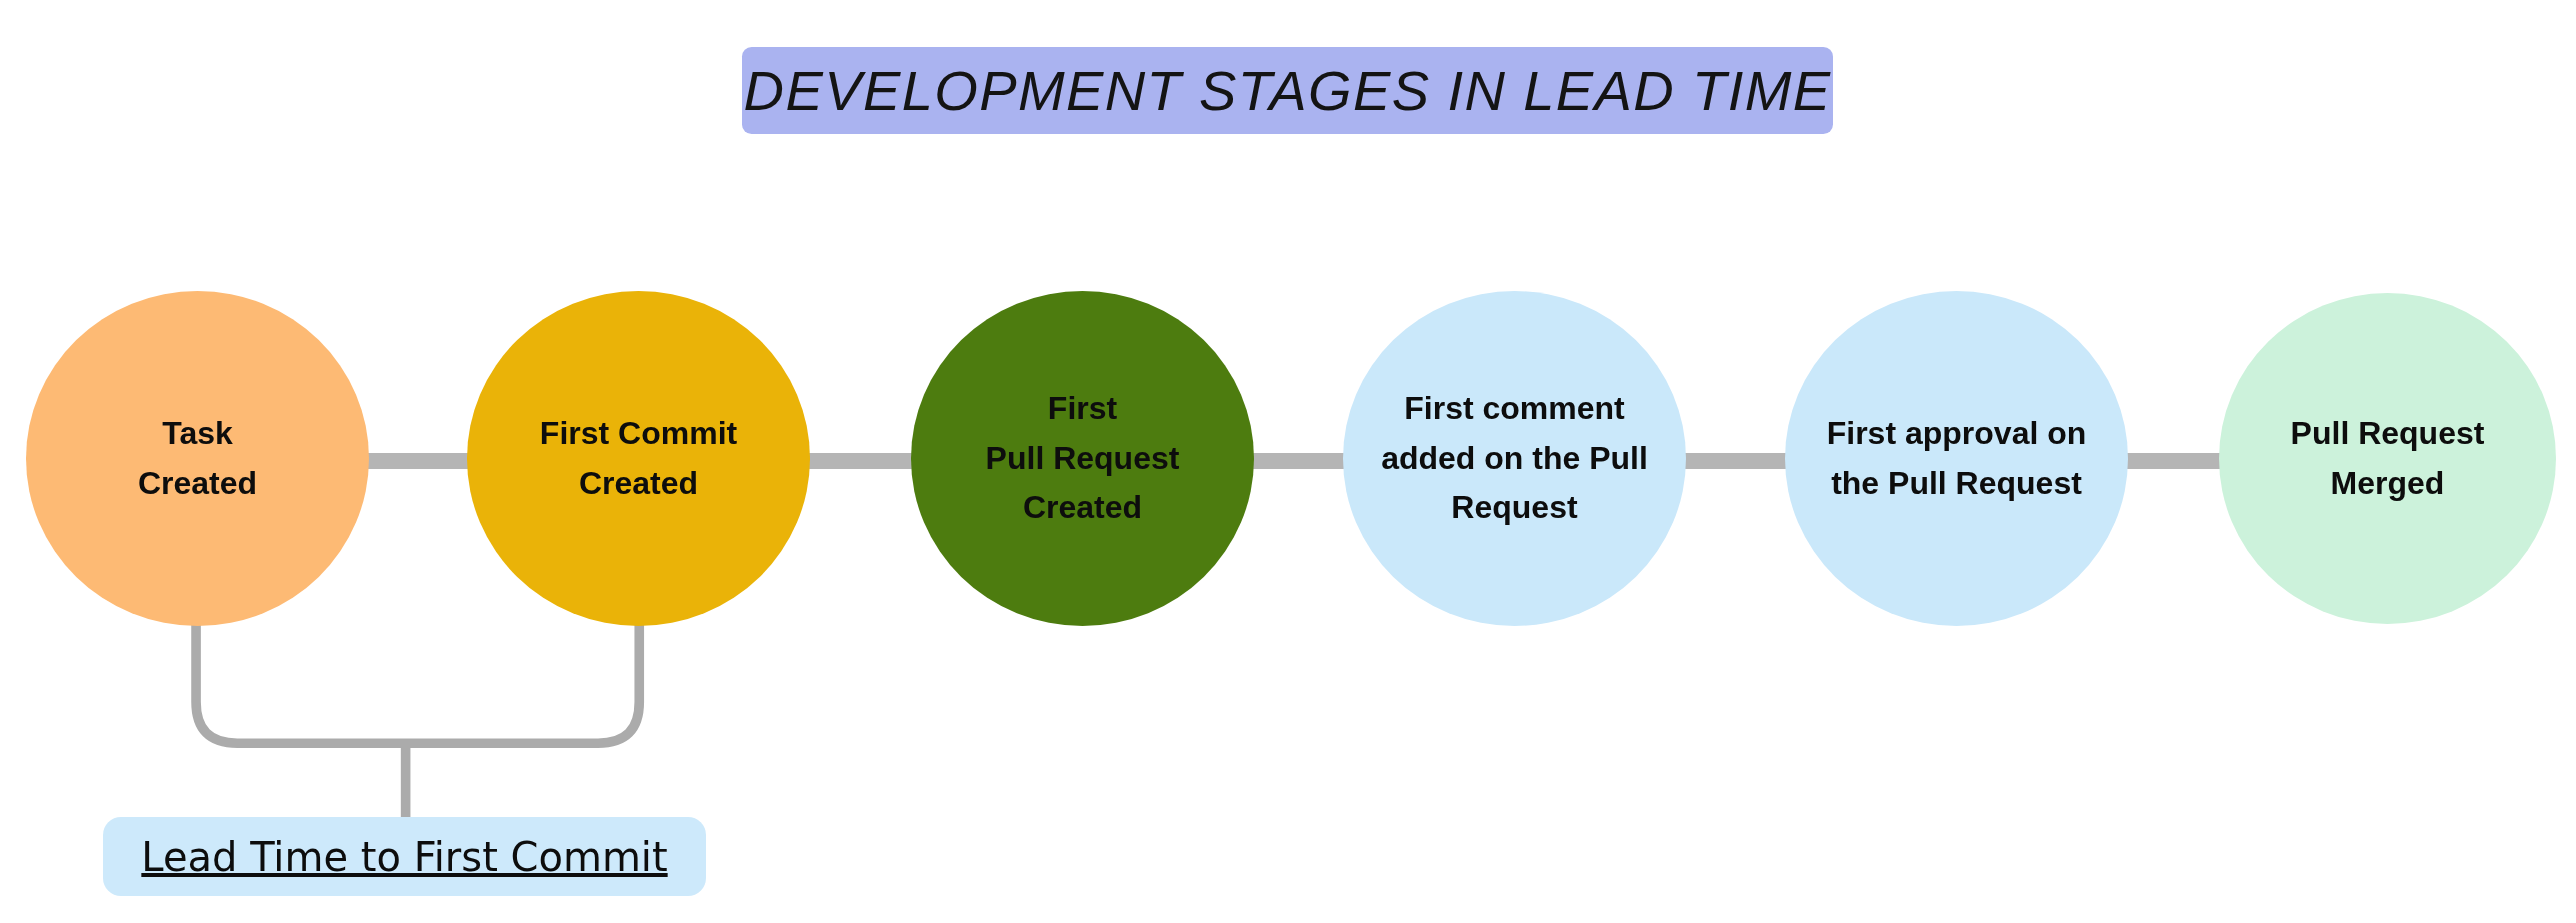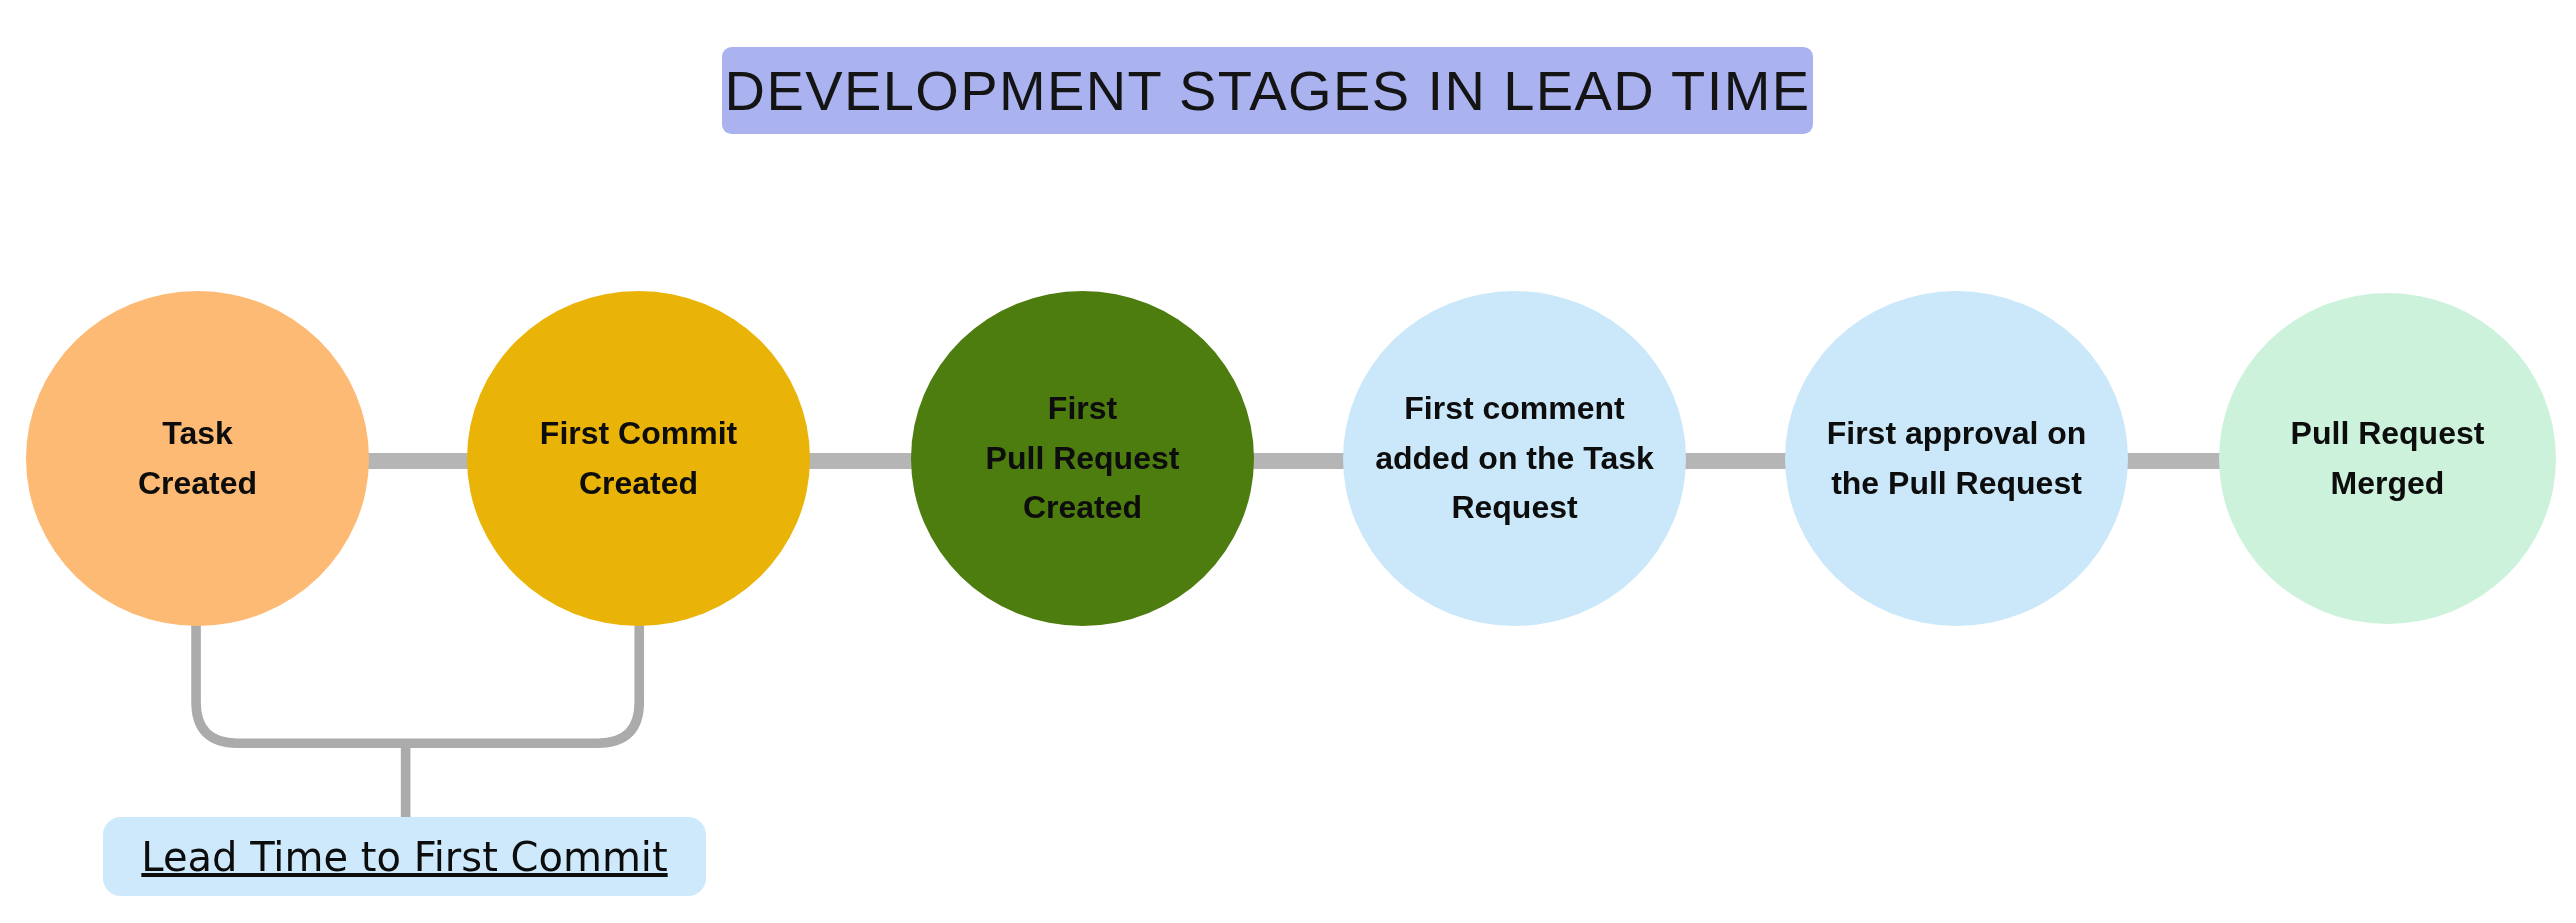--- a/index.html
+++ b/index.html
@@ -9,27 +9,28 @@
     height: 923px;
     background: #ffffff;
     overflow: hidden;
     font-family: "Liberation Sans", sans-serif;
     color: #101010;
   }
 
   
   .title {
     position: absolute;
-    left: 722px; top: 47px;
+    left: 742px; top: 47px;
     width: 1091px; height: 87px;
     border-radius: 9.6px;
     display: flex; align-items: center; justify-content: center;
     font-size: 56px; font-weight: 400; letter-spacing: 1.4px;
     color: #141414;
     z-index: 2;
+    font-style: italic;
   }
 
   
   .connector {
     position: absolute;
     left: 27.5px; top: 453px;
     width: 2363px; height: 16px;
     z-index: 0;
   }
 
@@ -88,21 +89,21 @@
 Created</div>
 
   <div class="stage s2" style="background: #eab308;">First Commit
 Created</div>
 
   <div class="stage s3" style="background: #4d7c0f;">First
 Pull Request
 Created</div>
 
   <div class="stage s4" style="background: rgb(202, 232, 250);">First comment
-added on the Task
+added on the Pull
 Request</div>
 
   <div class="stage s5" style="background: rgb(202, 232, 250);">First approval on
 the Pull Request</div>
 
   <div class="stage s6" style="background: rgb(204, 242, 219);">Pull Request
 Merged</div>
 
   <svg class="bracket-svg" viewBox="0 0 700 330" xmlns="http://www.w3.org/2000/svg">
     <path d="M35,15 L35,141 Q35,201 95,201 L620,201 Q680,201 680,141 L680,15 M340,201 L340,312" fill="none" stroke="#ababab" stroke-width="14" stroke-linecap="butt"></path>

